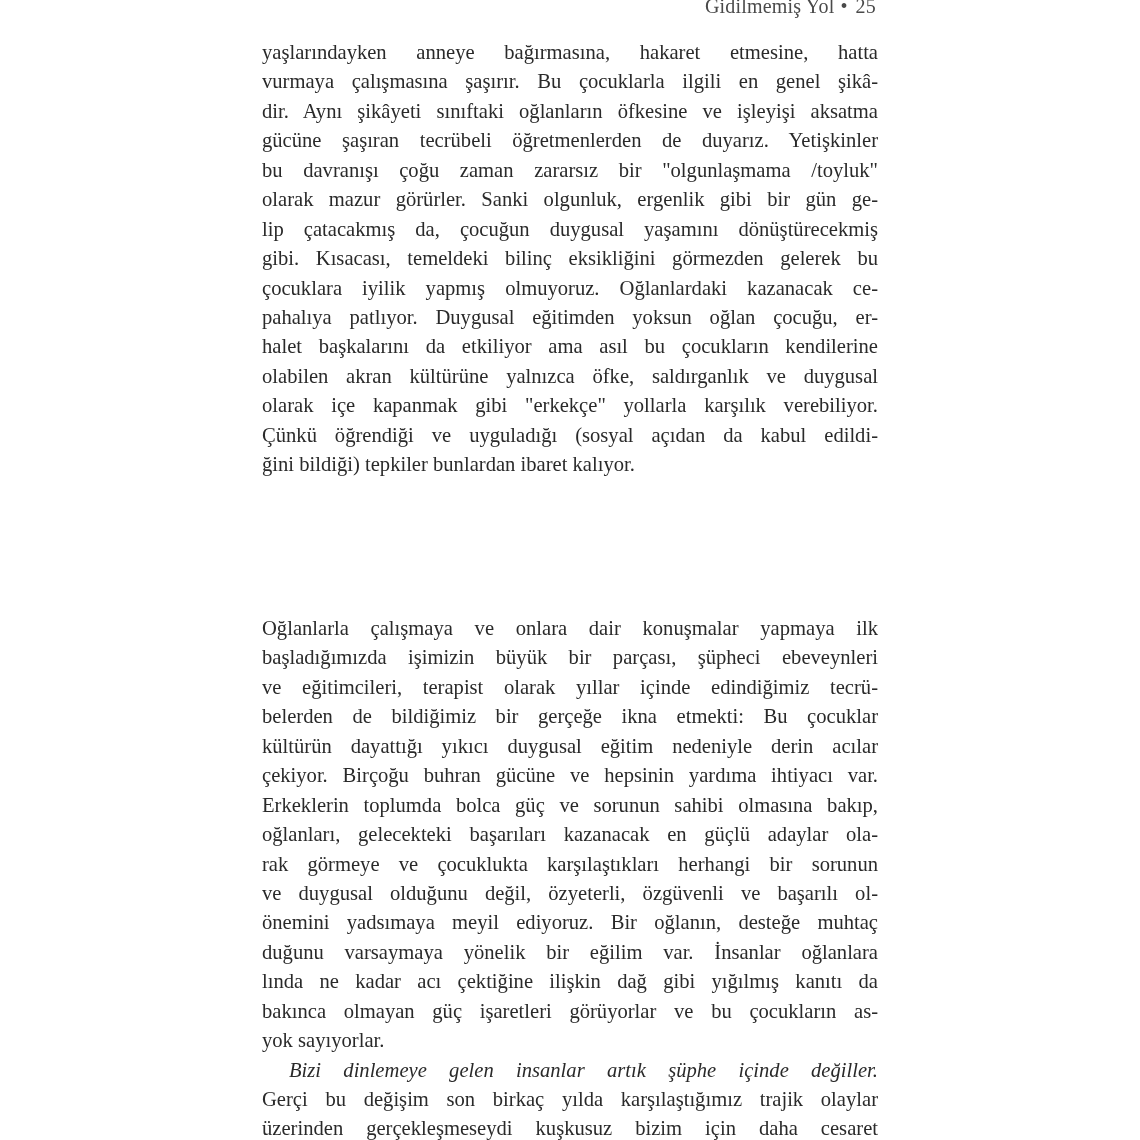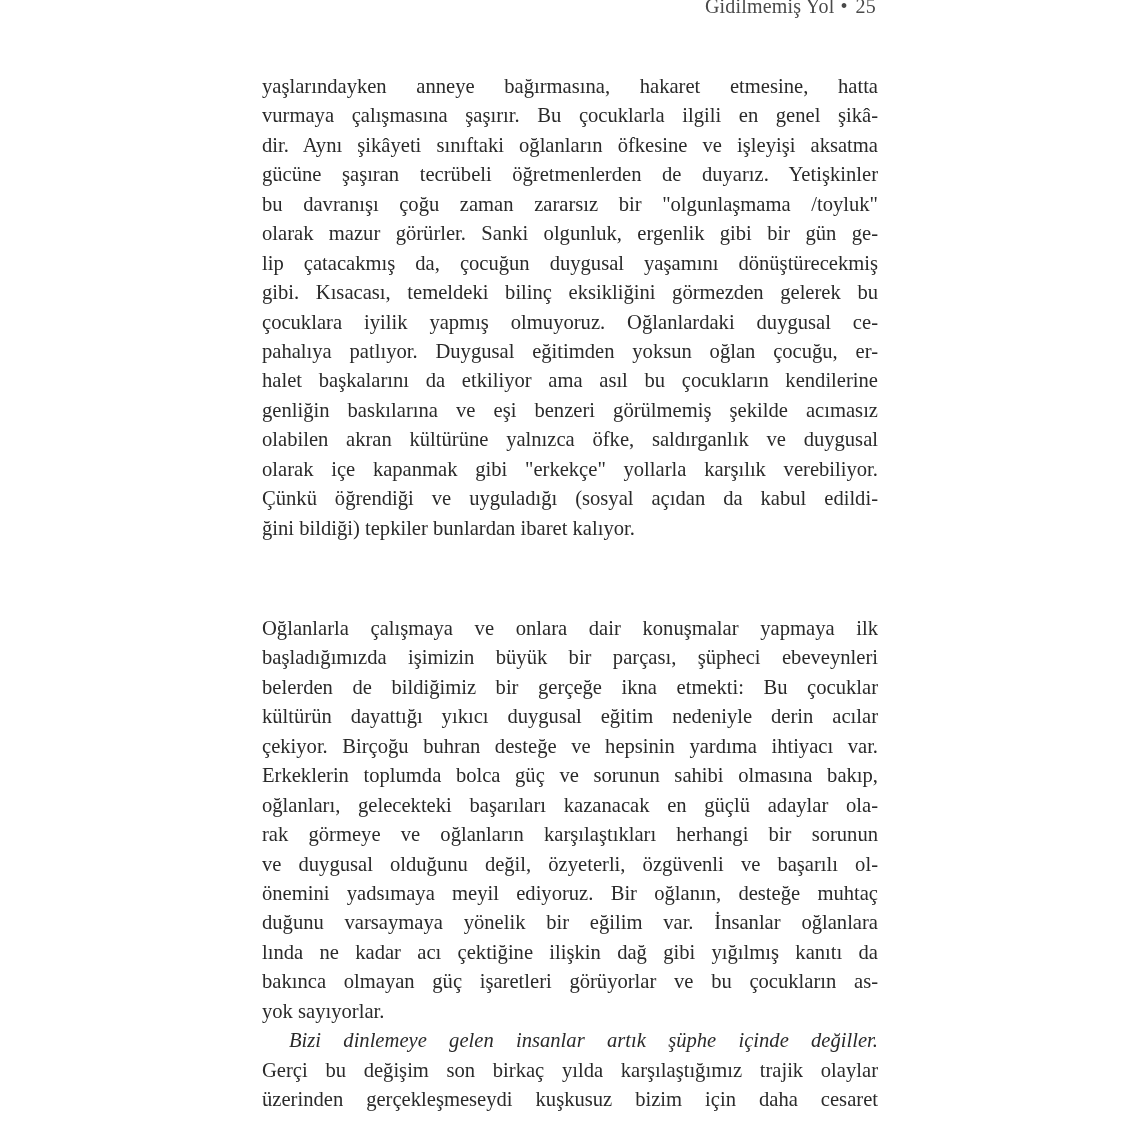--- a/index.html
+++ b/index.html
@@ -37,21 +37,21 @@
   .text-block {
     position: absolute;
     left: 262px;
     width: 616px;
     font-size: 20.6px;
     line-height: 29.45px;
     text-align: justify;
     text-align-last: left;
     hyphens: none;
   }
-  .block-1 { top: 72px; }
+  .block-1 { top: 38px; }
   .block-2 { top: 614px; }
   .text-block p {
     margin: 0;
   }
   .line {
     display: block;
     text-align: justify;
     text-align-last: justify;
     white-space: nowrap;
     height: 29.45px;
@@ -76,41 +76,41 @@
   <div class="text-block block-1">
     <p>
       <span class="line">yaşlarındayken anneye bağırmasına, hakaret etmesine, hatta</span>
       <span class="line">vurmaya çalışmasına şaşırır. Bu çocuklarla ilgili en genel şikâ-</span>
       <span class="line">dir. Aynı şikâyeti sınıftaki oğlanların öfkesine ve işleyişi aksatma</span>
       <span class="line">gücüne şaşıran tecrübeli öğretmenlerden de duyarız. Yetişkinler</span>
       <span class="line">bu davranışı çoğu zaman zararsız bir "olgunlaşmama /toyluk"</span>
       <span class="line">olarak mazur görürler. Sanki olgunluk, ergenlik gibi bir gün ge-</span>
       <span class="line">lip çatacakmış da, çocuğun duygusal yaşamını dönüştürecekmiş</span>
       <span class="line">gibi. Kısacası, temeldeki bilinç eksikliğini görmezden gelerek bu</span>
-      <span class="line">çocuklara iyilik yapmış olmuyoruz. Oğlanlardaki duygusal ce-</span>
+      <span class="line">çocuklara iyilik yapmış olmuyoruz. Oğlanlardaki kazanacak ce-</span>
       <span class="line">pahalıya patlıyor. Duygusal eğitimden yoksun oğlan çocuğu, er-</span>
       <span class="line">halet başkalarını da etkiliyor ama asıl bu çocukların kendilerine</span>
-      <span class="line">genliğin baskılarına ve eşi benzeri görülmemiş şekilde acımasız</span>
       <span class="line">olabilen akran kültürüne yalnızca öfke, saldırganlık ve duygusal</span>
       <span class="line">olarak içe kapanmak gibi "erkekçe" yollarla karşılık verebiliyor.</span>
       <span class="line">Çünkü öğrendiği ve uyguladığı (sosyal açıdan da kabul edildi-</span>
       <span class="line last">ğini bildiği) tepkiler bunlardan ibaret kalıyor.</span>
     </p>
   </div>
 
   <div class="text-block block-2">
     <p>
       <span class="line">Oğlanlarla çalışmaya ve onlara dair konuşmalar yapmaya ilk</span>
       <span class="line">başladığımızda işimizin büyük bir parçası, şüpheci ebeveynleri</span>
+      <span class="line">ve eğitimcileri, terapist olarak yıllar içinde edindiğimiz tecrü-</span>
       <span class="line">belerden de bildiğimiz bir gerçeğe ikna etmekti: Bu çocuklar</span>
       <span class="line">kültürün dayattığı yıkıcı duygusal eğitim nedeniyle derin acılar</span>
-      <span class="line">çekiyor. Birçoğu buhran desteğe ve hepsinin yardıma ihtiyacı var.</span>
+      <span class="line">çekiyor. Birçoğu buhran gücüne ve hepsinin yardıma ihtiyacı var.</span>
       <span class="line">Erkeklerin toplumda bolca güç ve sorunun sahibi olmasına bakıp,</span>
       <span class="line">oğlanları, gelecekteki başarıları kazanacak en güçlü adaylar ola-</span>
-      <span class="line">rak görmeye ve oğlanların karşılaştıkları herhangi bir sorunun</span>
+      <span class="line">rak görmeye ve çocuklukta karşılaştıkları herhangi bir sorunun</span>
       <span class="line">ve duygusal olduğunu değil, özyeterli, özgüvenli ve başarılı ol-</span>
       <span class="line">önemini yadsımaya meyil ediyoruz. Bir oğlanın, desteğe muhtaç</span>
       <span class="line">duğunu varsaymaya yönelik bir eğilim var. İnsanlar oğlanlara</span>
       <span class="line">lında ne kadar acı çektiğine ilişkin dağ gibi yığılmış kanıtı da</span>
       <span class="line">bakınca olmayan güç işaretleri görüyorlar ve bu çocukların as-</span>
       <span class="line last">yok sayıyorlar.</span>
     </p>
     <p>
       <span class="line indent">Bizi dinlemeye gelen insanlar artık şüphe içinde değiller.</span>
       <span class="line">Gerçi bu değişim son birkaç yılda karşılaştığımız trajik olaylar</span>

